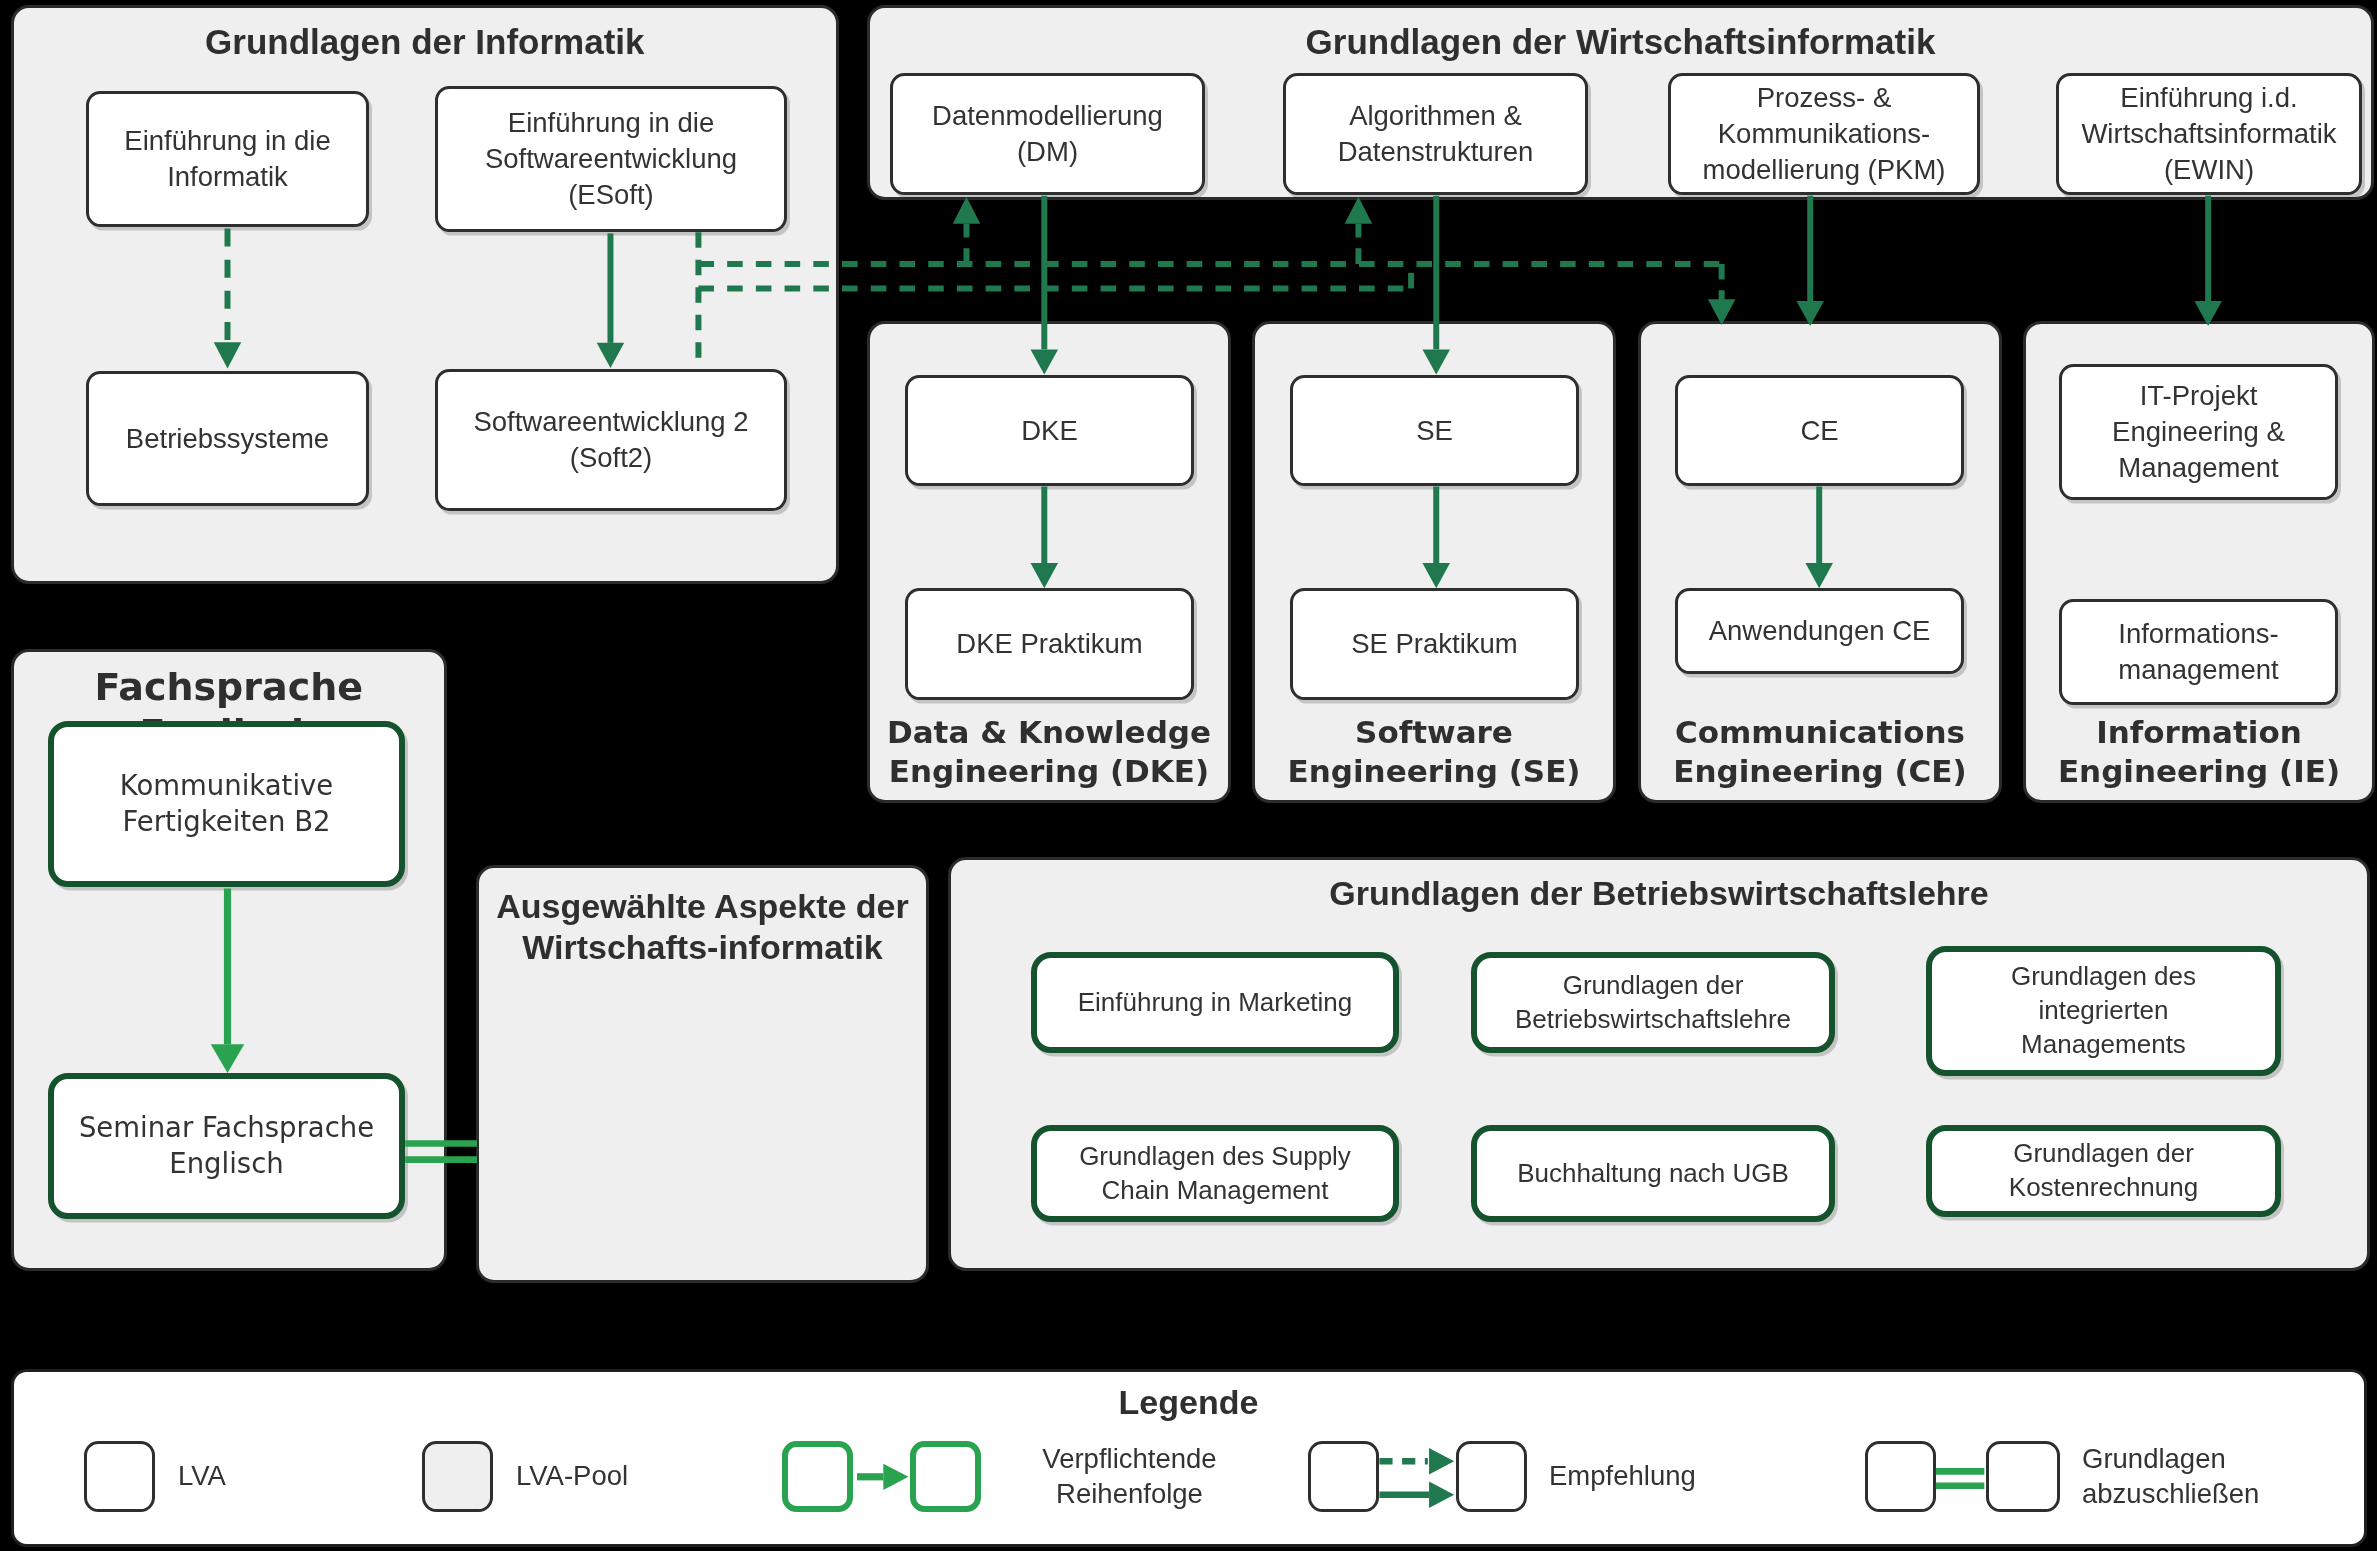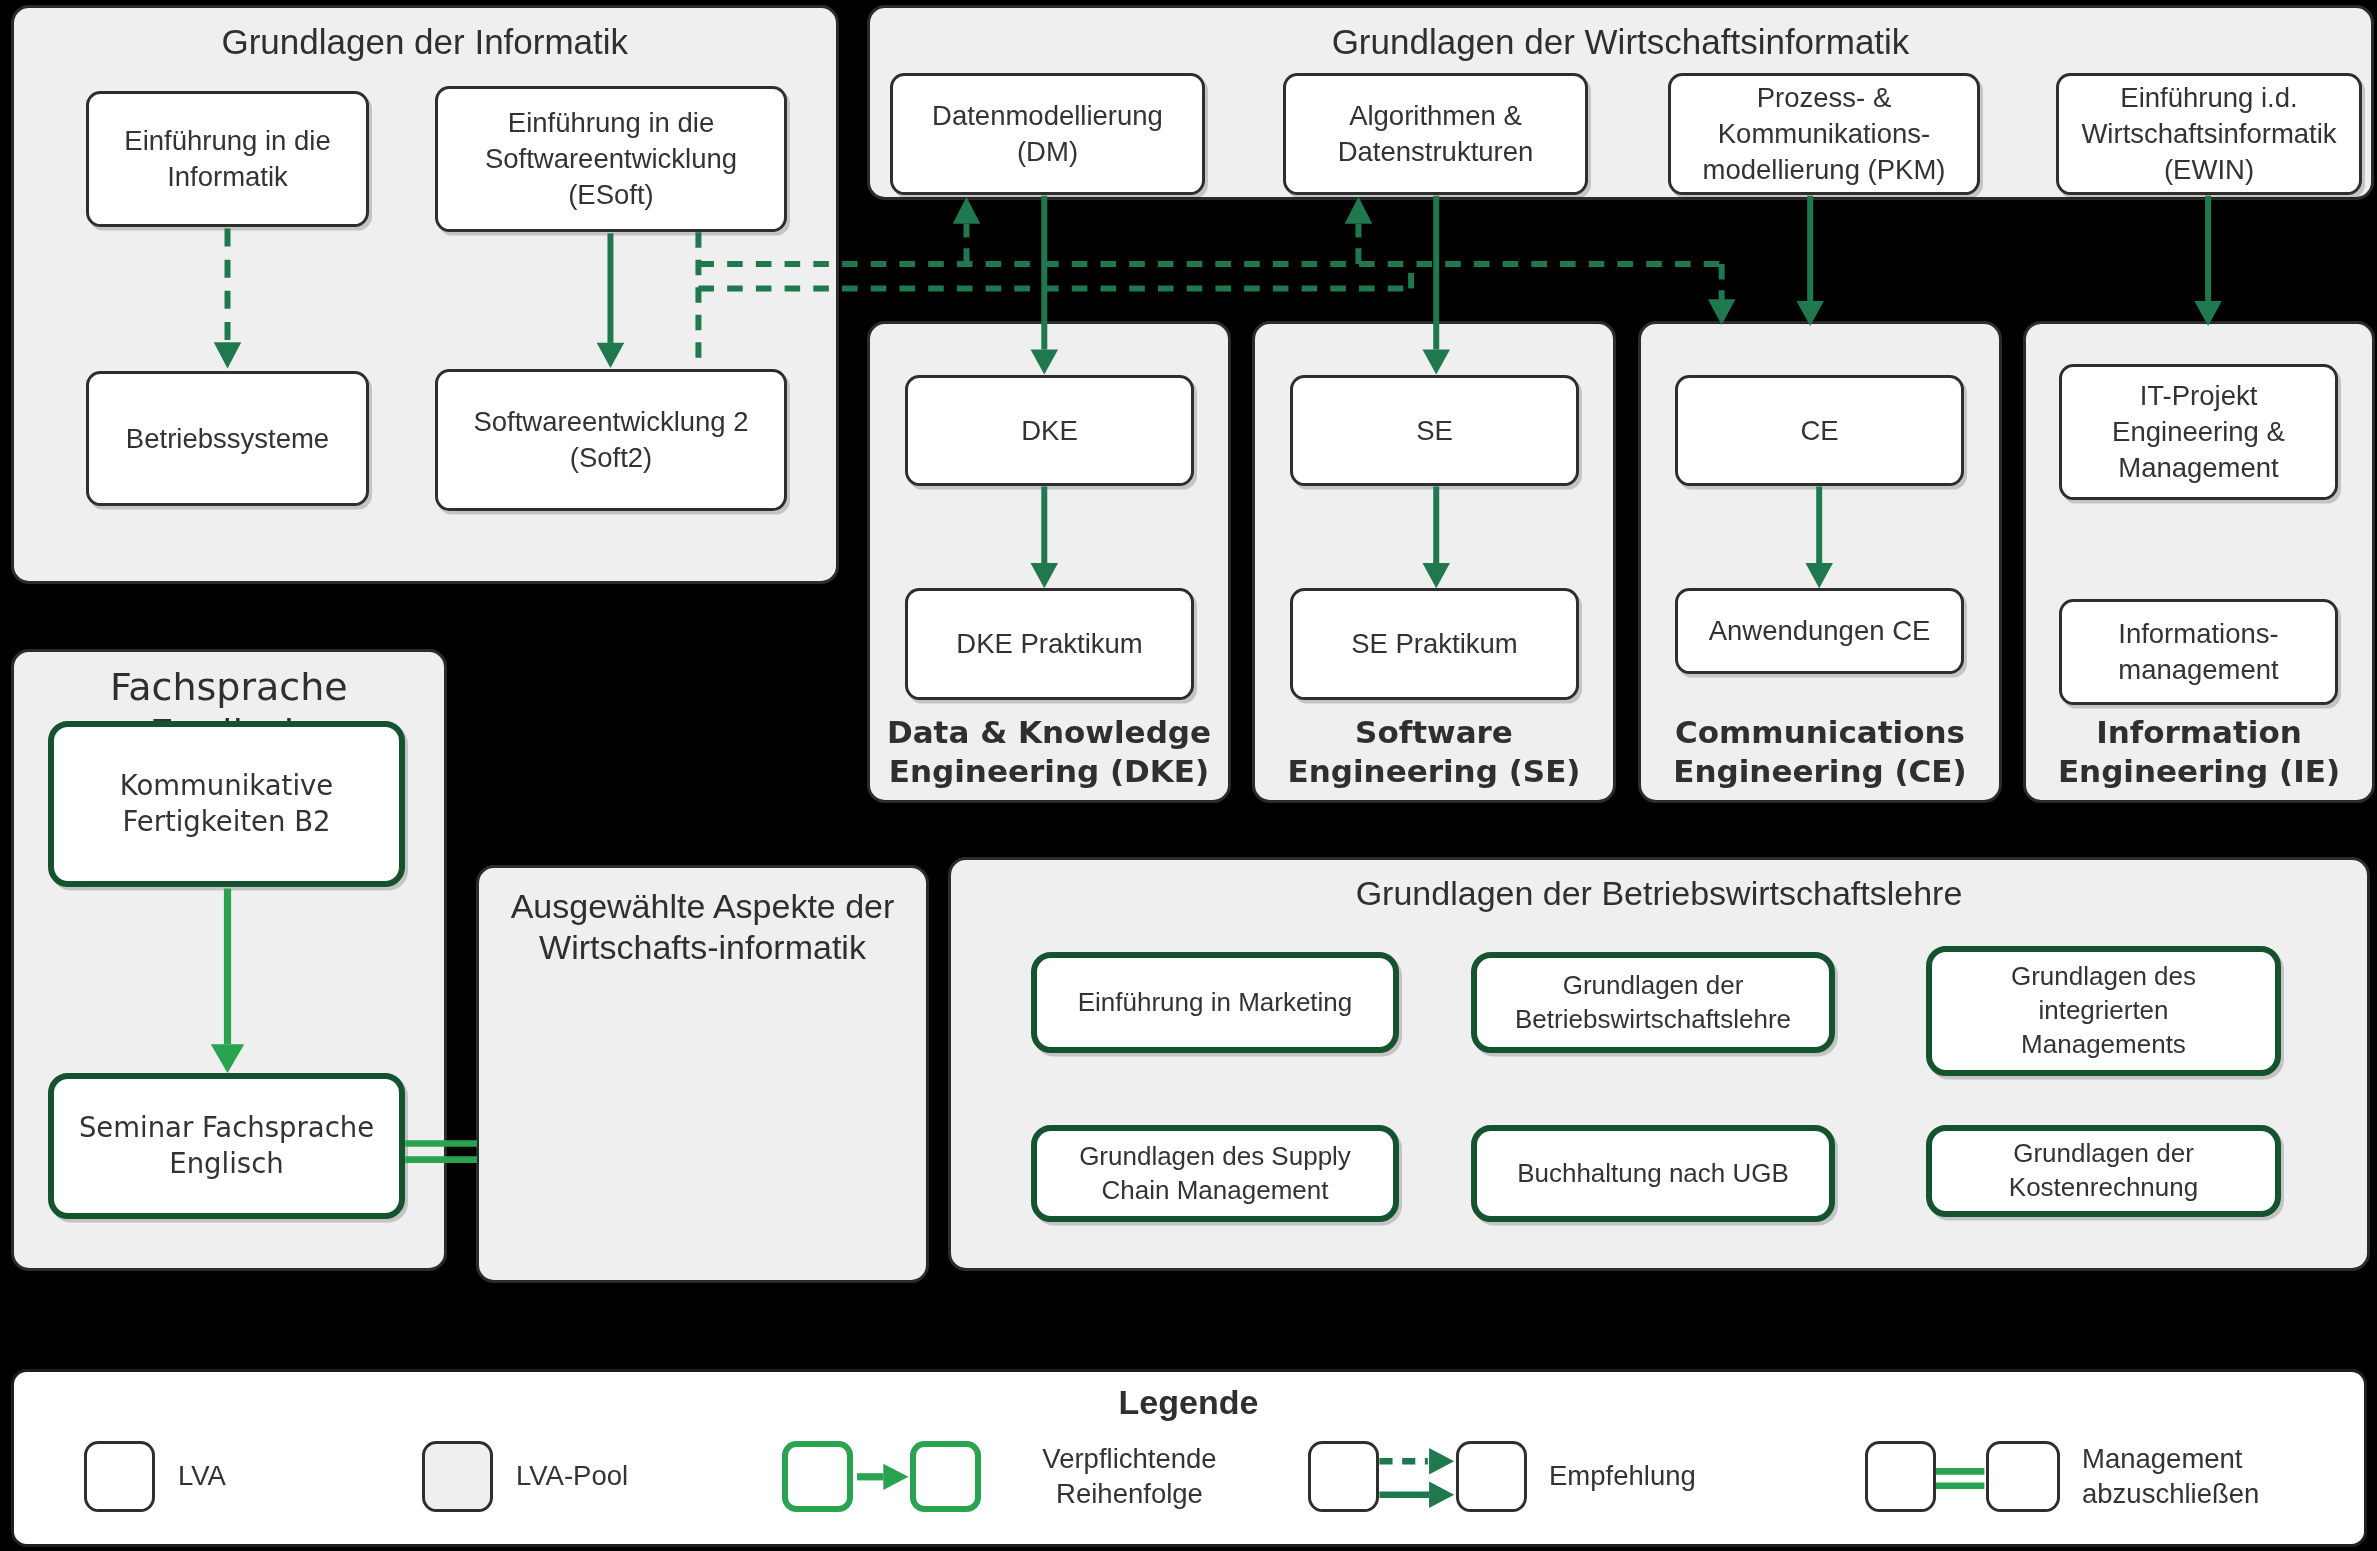--- a/index.html
+++ b/index.html
@@ -7,21 +7,21 @@
     width:2377px;height:1551px;position:relative;overflow:hidden;
     background:#000;color:#333;
     font-family:"Liberation Sans",sans-serif;
   }
   .pool{
     position:absolute;background:#efefef;
     border:3.6px solid #2b2b2b;border-radius:18px;box-sizing:border-box;
   }
   .pool-title{
     position:absolute;left:12px;right:12px;top:13px;text-align:center;
-    font-weight:normal;font-size:35px;color:#2f2f2f;line-height:1.2;
+    font-weight:bold;font-size:35px;color:#2f2f2f;line-height:1.2;
   }
   .pool-label{
     position:absolute;left:3.6px;right:3.6px;bottom:9.6px;text-align:center;
     font-weight:bold;font-size:31px;color:#2f2f2f;line-height:1.25;
     font-family:"DejaVu Sans",sans-serif;
   }
   .node{
     position:absolute;background:#fff;border:3.6px solid #2e2e2e;border-radius:14.4px;
     display:flex;align-items:center;justify-content:center;text-align:center;
     font-size:27.5px;line-height:1.3;padding:0 12px;box-sizing:border-box;
@@ -153,21 +153,21 @@
 <div class="swatch greenb" style="left:782px"></div>
 <div class="swatch greenb" style="left:910px"></div>
 <div class="legend-label center" style="left:1001px;width:257px">Verpflichtende Reihenfolge</div>
 
 <div class="swatch" style="left:1308px"></div>
 <div class="swatch" style="left:1456px"></div>
 <div class="legend-label" style="left:1549px">Empfehlung</div>
 
 <div class="swatch" style="left:1865px"></div>
 <div class="swatch" style="left:1986px;width:74px"></div>
-<div class="legend-label" style="left:2082px;width:281px">Management abzuschließen</div>
+<div class="legend-label" style="left:2082px;width:281px">Grundlagen abzuschließen</div>
 
 <svg id="connectors" width="2377" height="1551" viewBox="0 0 3972 2592">
 
   <g stroke="#20794e" fill="#20794e">
     <line x1="380" y1="382" x2="380" y2="572" stroke-width="10" stroke-dasharray="30 22"></line>
     <polygon points="357,572 403,572 380,616" stroke="none"></polygon>
   </g>
 
   <g stroke="#20794e" fill="#20794e">
     <line x1="1020" y1="390" x2="1020" y2="573" stroke-width="10"></line>

